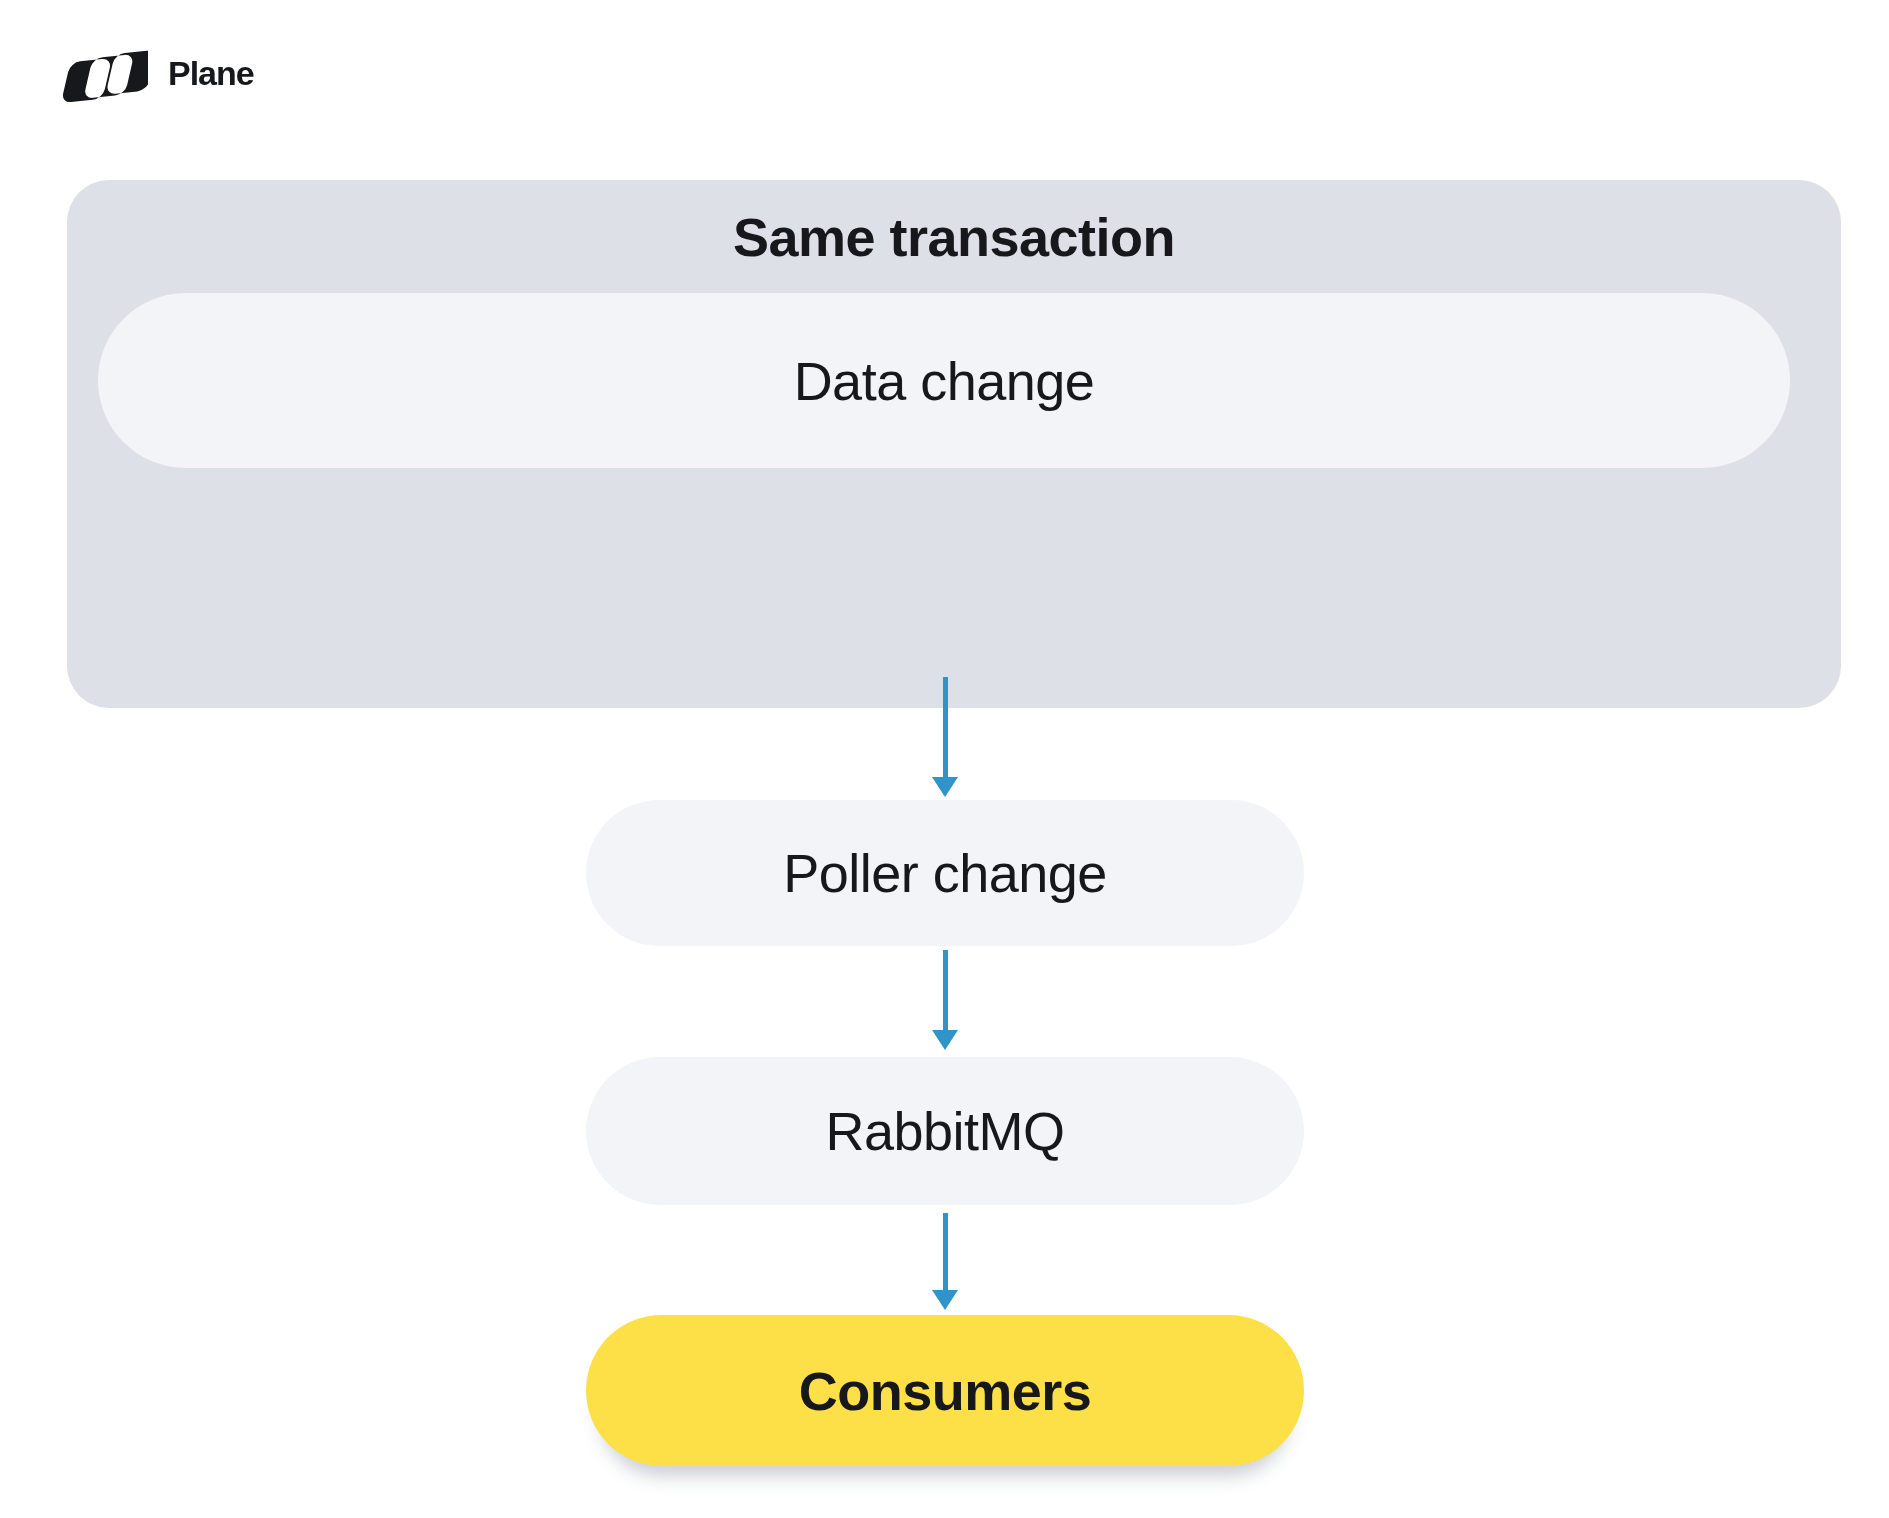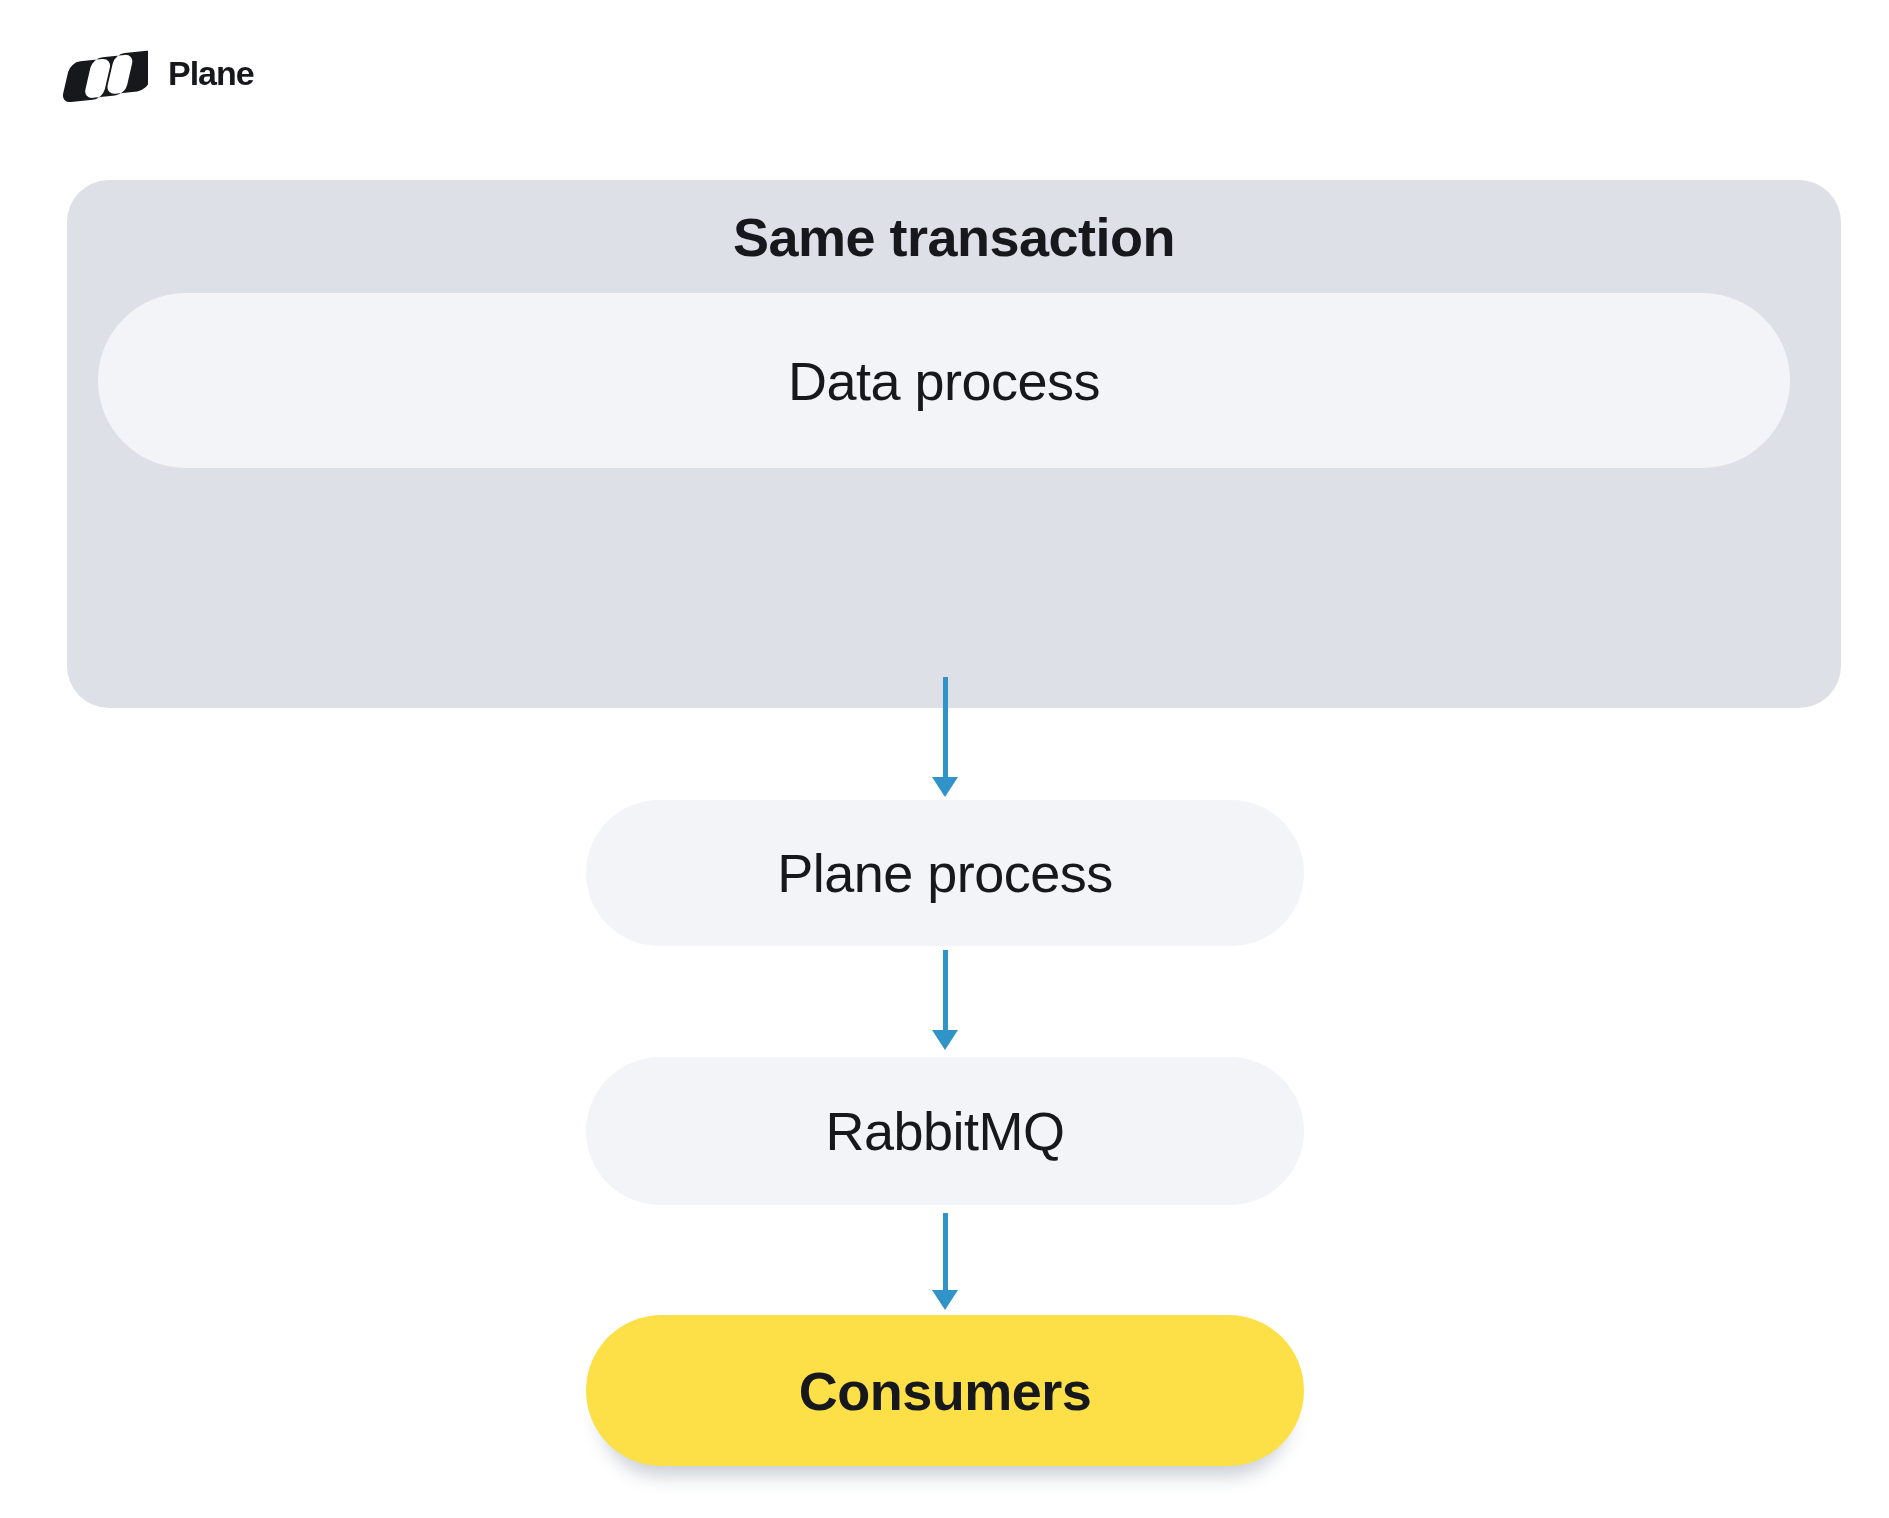--- a/index.html
+++ b/index.html
@@ -136,31 +136,31 @@
           M32,10 h22 a10,10 0 0 1 10,10 v22 a10,10 0 0 1 -10,10 h-22 a10,10 0 0 1 -10,-10 v-22 a10,10 0 0 1 10,-10 z
           M54,8 h22 a10,10 0 0 1 10,10 v22 a10,10 0 0 1 -10,10 h-22 a10,10 0 0 1 -10,-10 v-22 a10,10 0 0 1 10,-10 z"></path>
       </g>
     </svg>
     <span class="logo-text">Plane</span>
   </div>
 
   <div class="group">
     <div class="group-title">Same transaction</div>
     <div class="pill pill-wide pill-data">
-      <span>Data process</span>
+      <span>Data change</span>
     </div>
   </div>
 
   <div class="arrow arrow-1">
     <div class="arrow-line"></div>
     <div class="arrow-head"></div>
   </div>
 
   <div class="pill pill-flow pill-poller">
-    <span>Plane process</span>
+    <span>Poller change</span>
   </div>
 
   <div class="arrow arrow-2">
     <div class="arrow-line"></div>
     <div class="arrow-head"></div>
   </div>
 
   <div class="pill pill-flow pill-rabbit">
     <span>RabbitMQ</span>
   </div>

